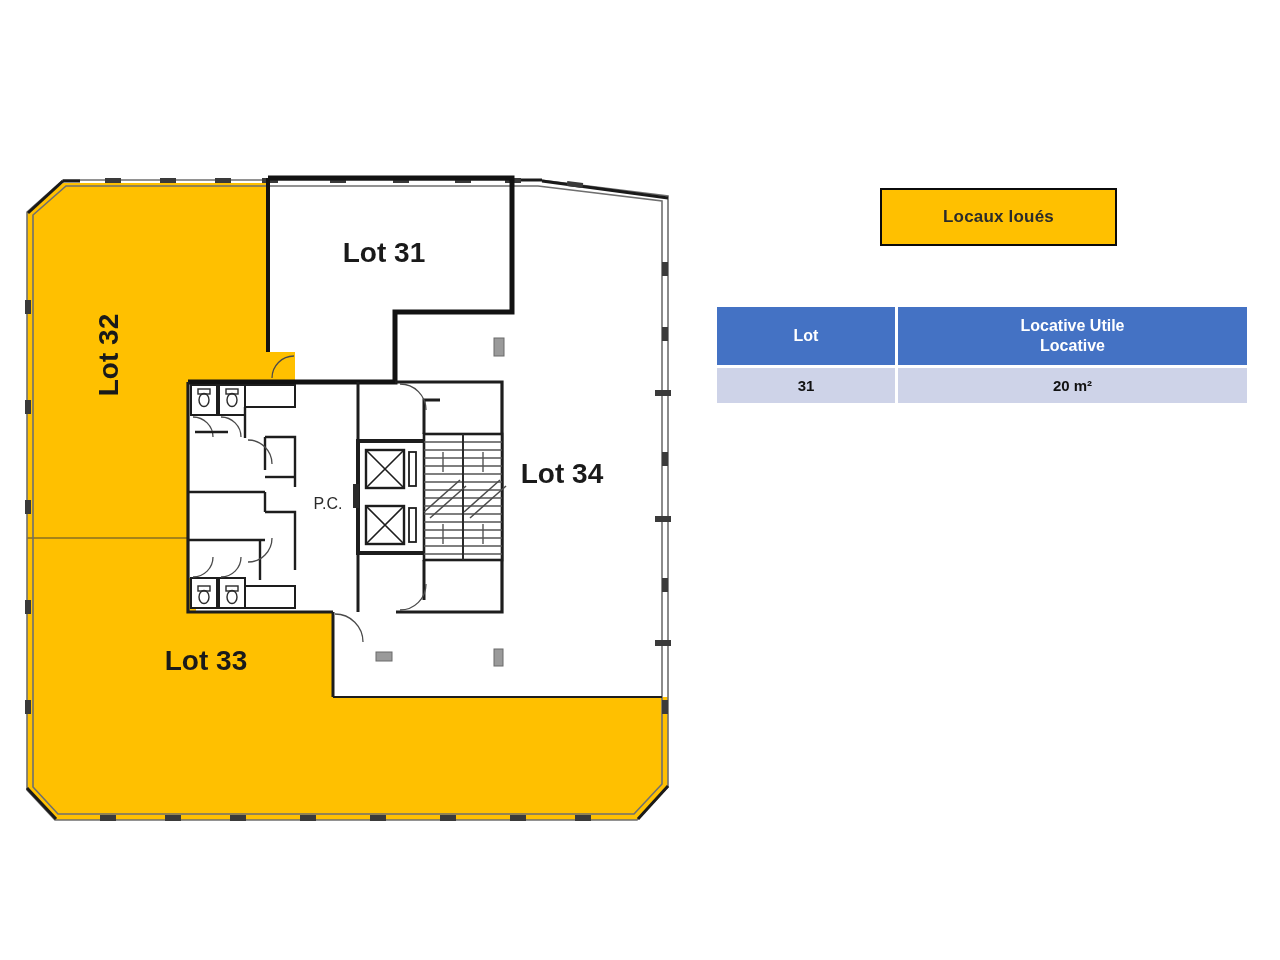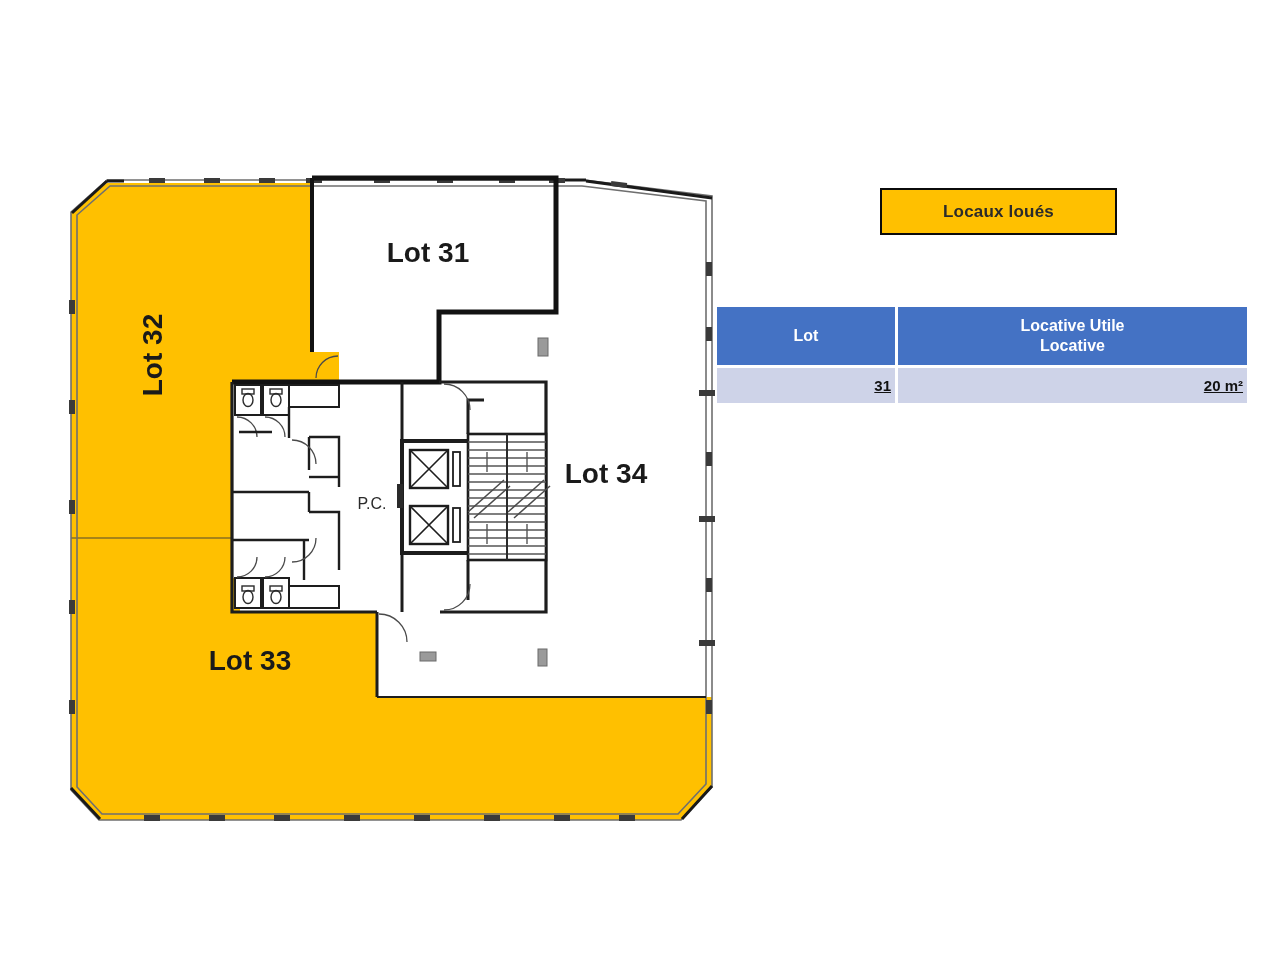--- a/index.html
+++ b/index.html
@@ -6,27 +6,27 @@
   body{
     width:1280px;height:960px;
     background:#ffffff;
     font-family:"Liberation Sans", sans-serif;
     overflow:hidden;
     position:relative;
   }
   #page{position:relative;width:1280px;height:960px;}
 
   
-  #plan{position:absolute;left:0;top:0;width:720px;height:900px;padding-left:44px;}
+  #plan{position:absolute;left:0;top:0;width:720px;height:900px;}
   #plan svg{display:block;}
 
   
   #legend{
     position:absolute;left:880px;top:188px;
-    width:237px;height:47px;
+    width:237px;height:58px;
     background:var(--amber,#FFC000);
     border:2px solid #0b0b0b;
     display:flex;align-items:center;justify-content:center;
     box-sizing:border-box;
   }
   #legend span{
     font-size:17px;font-weight:bold;color:#2b2b2b;
     letter-spacing:.2px;
   }
 
@@ -39,23 +39,22 @@
   }
   #lot-table th{
     background:#4472C4;color:#ffffff;
     font-size:16px;font-weight:bold;
     padding:9px 4px;text-align:center;line-height:1.25;
     border:0;
   }
   #lot-table td{
     background:#CED3E8;color:#111111;
     font-size:15px;font-weight:bold;
-    padding:9px 4px;text-align:right;
+    padding:9px 4px;text-align:center;
     border:0;
-    text-decoration:underline;
   }
   #lot-table col.c-lot{width:178px;}
   #lot-table col.c-surf{width:349px;}
 </style>
 </head>
 <body>
 
 <div id="page">
 
   <div id="plan">

